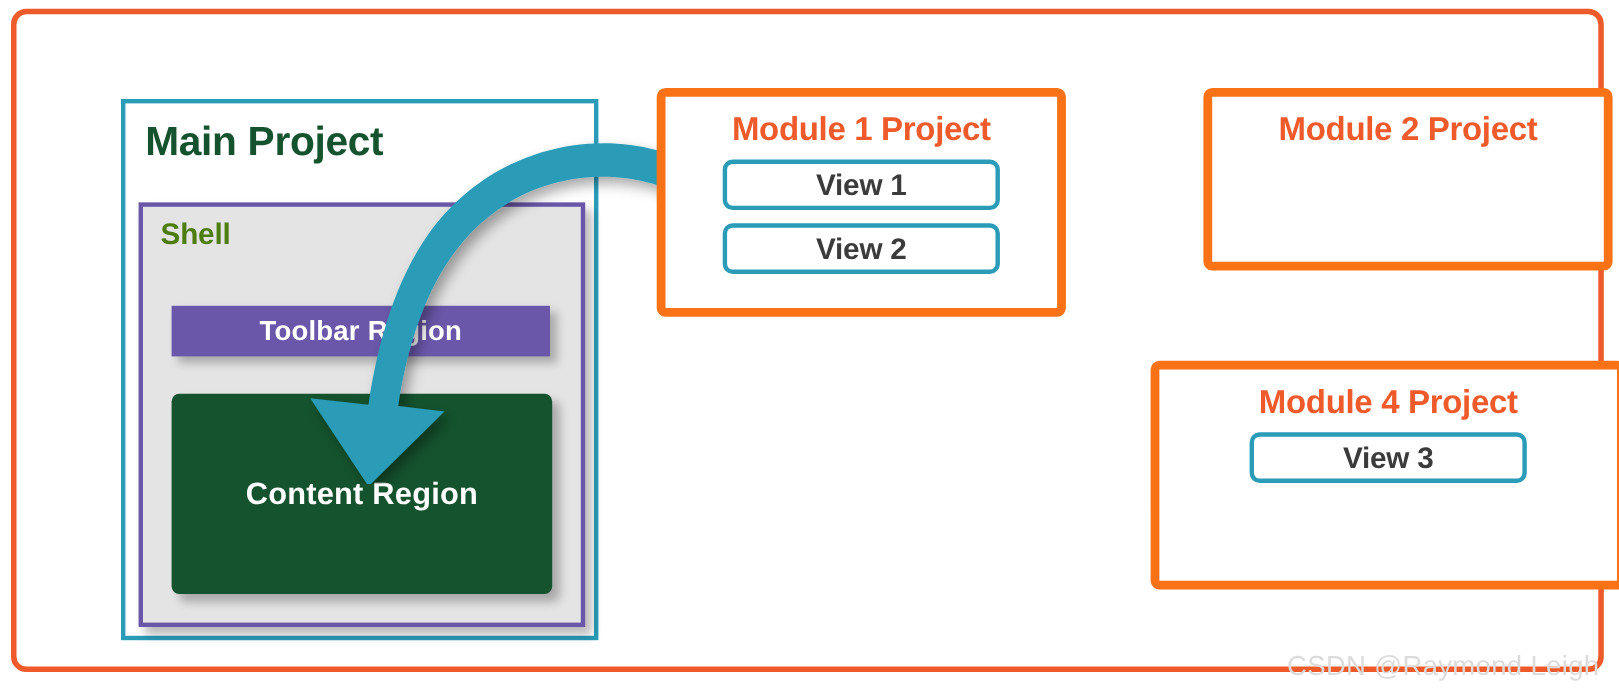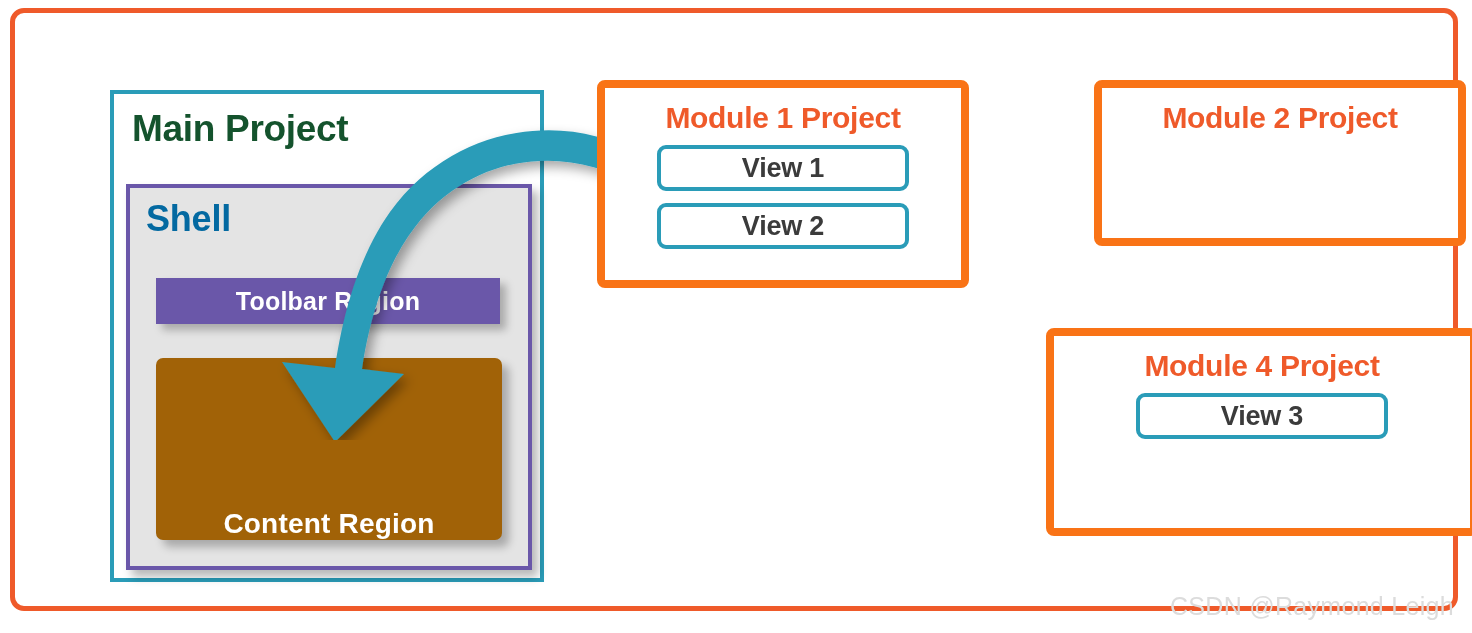--- a/index.html
+++ b/index.html
@@ -74,23 +74,23 @@
     height: 386px;
     background: #e4e4e4;
     border: 4px solid #6a57a9;
     box-sizing: border-box;
     box-shadow: 6px 7px 9px rgba(0,0,0,0.28);
   }
   #shell-label {
     position: absolute;
     left: 16px;
     top: 10px;
-    font-size: 36px;
-    font-weight: bold;
-    color: #0369a1;
+    font-size: 27px;
+    font-weight: bold;
+    color: #4d7c0f;
     letter-spacing: -0.2px;
   }
 
   #toolbar-region {
     position: absolute;
     left: 26px;
     top: 90px;
     width: 344px;
     height: 46px;
     background: #6a57a9;
@@ -106,25 +106,25 @@
     letter-spacing: 0.2px;
     white-space: nowrap;
   }
 
   #content-region {
     position: absolute;
     left: 26px;
     top: 170px;
     width: 346px;
     height: 182px;
-    background: #a16207;
+    background: #14532d;
     border-radius: 7px;
     box-shadow: 7px 7px 9px rgba(0,0,0,0.26);
     display: flex;
-    align-items: flex-end;
+    align-items: center;
     justify-content: center;
   }
   #content-region-label {
     font-size: 28px;
     font-weight: bold;
     color: #ffffff;
     letter-spacing: 0.2px;
     white-space: nowrap;
   }
 

